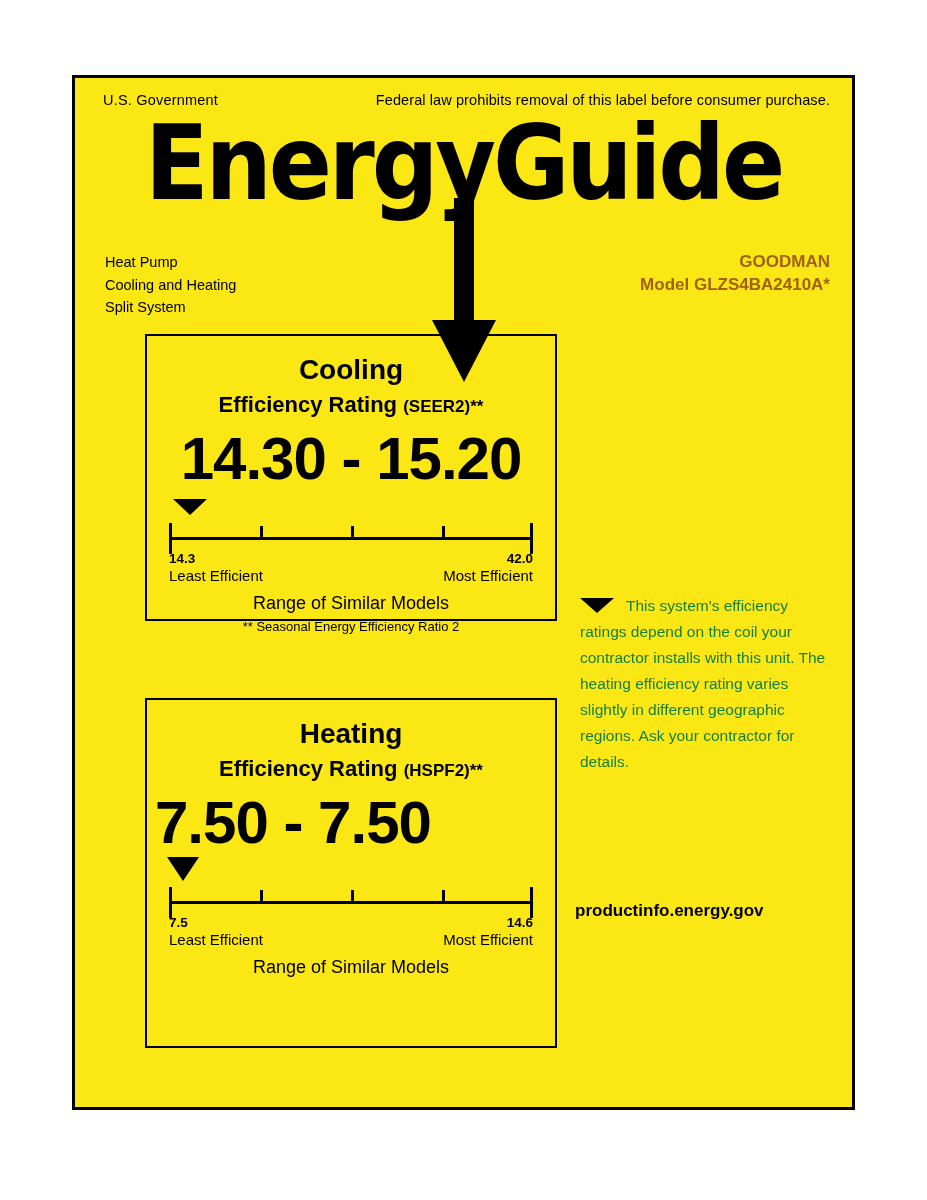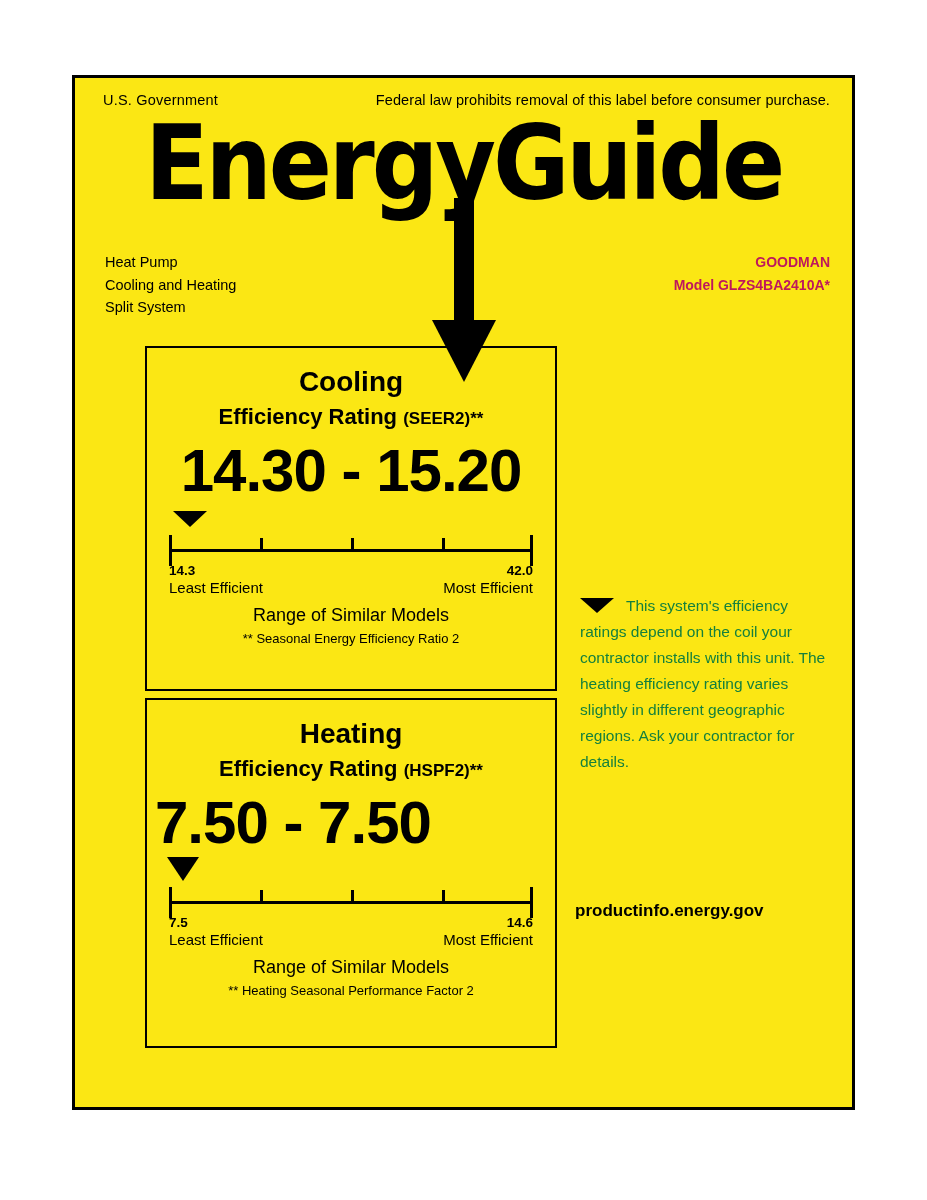--- a/index.html
+++ b/index.html
@@ -94,36 +94,36 @@
     font-size: 14.5px;
     font-weight: normal;
     line-height: 22.5px;
     color: #000;
   }
   .prod-right {
     position: absolute;
     right: 22px;
     top: 173px;
     text-align: right;
-    font-size: 14px;
+    font-size: 17px;
     font-weight: bold;
     line-height: 22.5px;
-    color: #be185d;
+    color: #a16207;
   }
 
   
   .rating-box {
     position: absolute;
     left: 70px;
     width: 412px;
     border: 2px solid #000;
     box-sizing: border-box;
     background: transparent;
   }
-  #cooling-box { top: 268px; height: 345px; }
+  #cooling-box { top: 256px; height: 287px; }
   #heating-box { top: 620px; height: 350px; }
 
   .rb-title {
     text-align: center;
     font-size: 28px;
     font-weight: bold;
     margin-top: 18px;
     color: #000;
   }
   .rb-sub {
@@ -327,21 +327,20 @@
       <div class="tick mid" style="left:75%;"></div>
       <div class="tick end" style="right:0;"></div>
 
       <div class="scale-num" style="left:0;">7.5</div>
       <div class="scale-num right" style="right:0;">14.6</div>
       <div class="scale-cap" style="left:0;">Least Efficient</div>
       <div class="scale-cap right" style="right:0;">Most Efficient</div>
     </div>
 
     <div class="rb-range">Range of Similar Models</div>
-    <div class="rb-foot">** Heating Seasonal Performance Factor 2</div>
   </div>
 
   <div class="note-block">
     <span class="note-marker"></span><span>This system's efficiency ratings depend on the coil your contractor installs with this unit.  The heating efficiency rating varies slightly in different geographic regions. Ask your contractor for details.</span>
   </div>
 
   <div class="cost-block">
     <div class="site">productinfo.energy.gov</div>
   </div>
 

